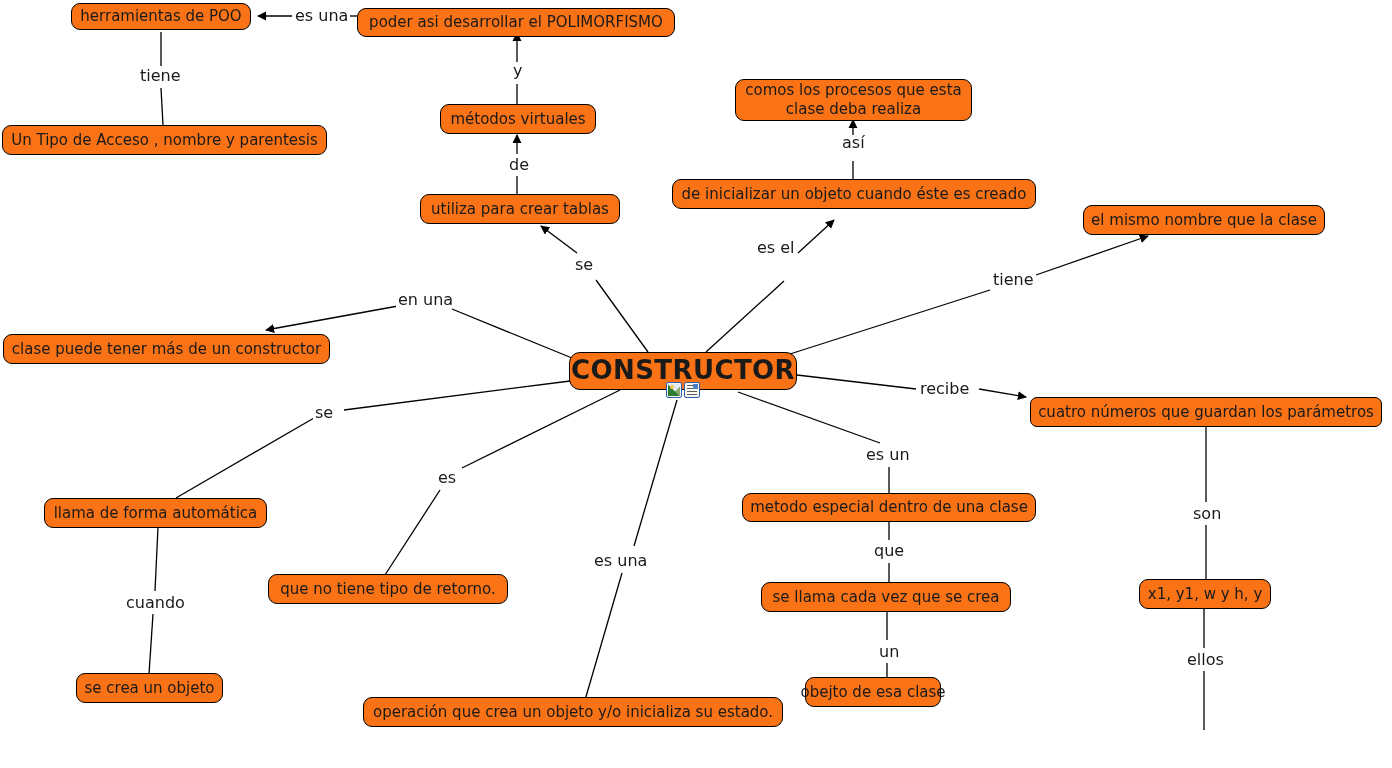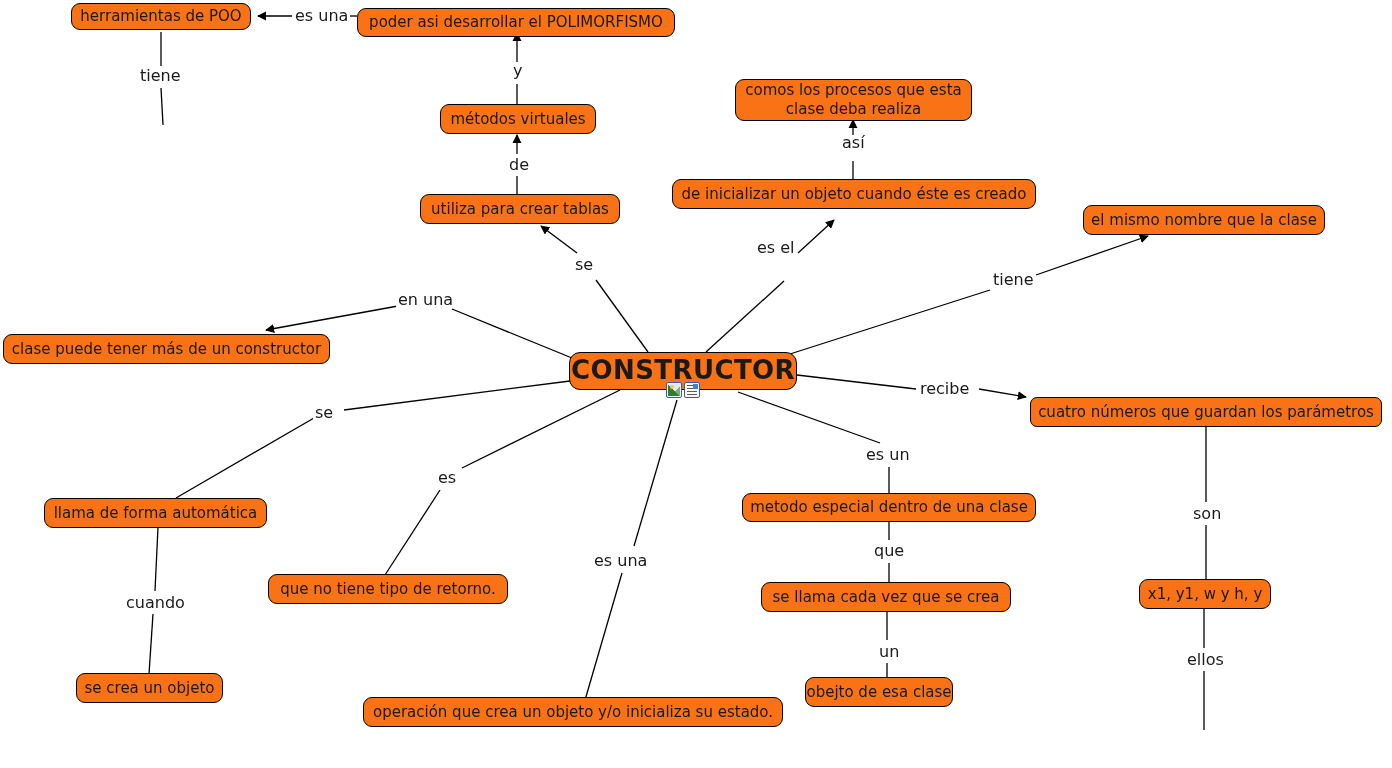--- a/index.html
+++ b/index.html
@@ -183,20 +183,21 @@
 
       <line x1="158" y1="527" x2="155" y2="591"></line>
       <line x1="153" y1="614" x2="149" y2="674"></line>
     </g>
   </svg>
 
   <div class="node" style="left:71px; top:3px; width:180px; height:27px;">herramientas de POO</div>
 
   <div class="node" style="left:357px; top:8px; width:318px; height:29px;">poder asi desarrollar el POLIMORFISMO</div>
 
+  <div class="node" style="left:2px; top:125px; width:325px; height:30px;">Un Tipo de Acceso , nombre y parentesis</div>
 
   <div class="node" style="left:440px; top:104px; width:156px; height:30px;">métodos virtuales</div>
 
   <div class="node" style="left:420px; top:194px; width:200px; height:30px;">utiliza para crear tablas</div>
 
   <div class="node" style="left:735px; top:79px; width:237px; height:42px;">comos los procesos que esta
 clase deba realiza</div>
 
   <div class="node" style="left:672px; top:179px; width:364px; height:30px;">de inicializar un objeto cuando éste es creado</div>
 
@@ -213,21 +214,21 @@
   <div class="node" style="left:268px; top:574px; width:240px; height:30px;">que no tiene tipo de retorno.</div>
 
   <div class="node" style="left:1139px; top:579px; width:132px; height:30px;">x1, y1, w y h, y</div>
 
   <div class="node" style="left:761px; top:582px; width:250px; height:30px;">se llama cada vez que se crea</div>
 
   <div class="node" style="left:76px; top:673px; width:147px; height:30px;">se crea un objeto</div>
 
   <div class="node" style="left:363px; top:697px; width:420px; height:30px;">operación que crea un objeto y/o inicializa su estado.</div>
 
-  <div class="node" style="left:805px; top:677px; width:148px; height:30px;">obejto de esa clase</div>
+  <div class="node" style="left:805px; top:677px; width:136px; height:30px;">obejto de esa clase</div>
 
 
   <div class="node center" style="left:569px; top:352px; width:228px; height:38px;">
     <span>CONSTRUCTOR</span>
     <span class="res-icons">
       <span class="res-icon image"></span>
       <span class="res-icon doc"></span>
     </span>
   </div>
 

